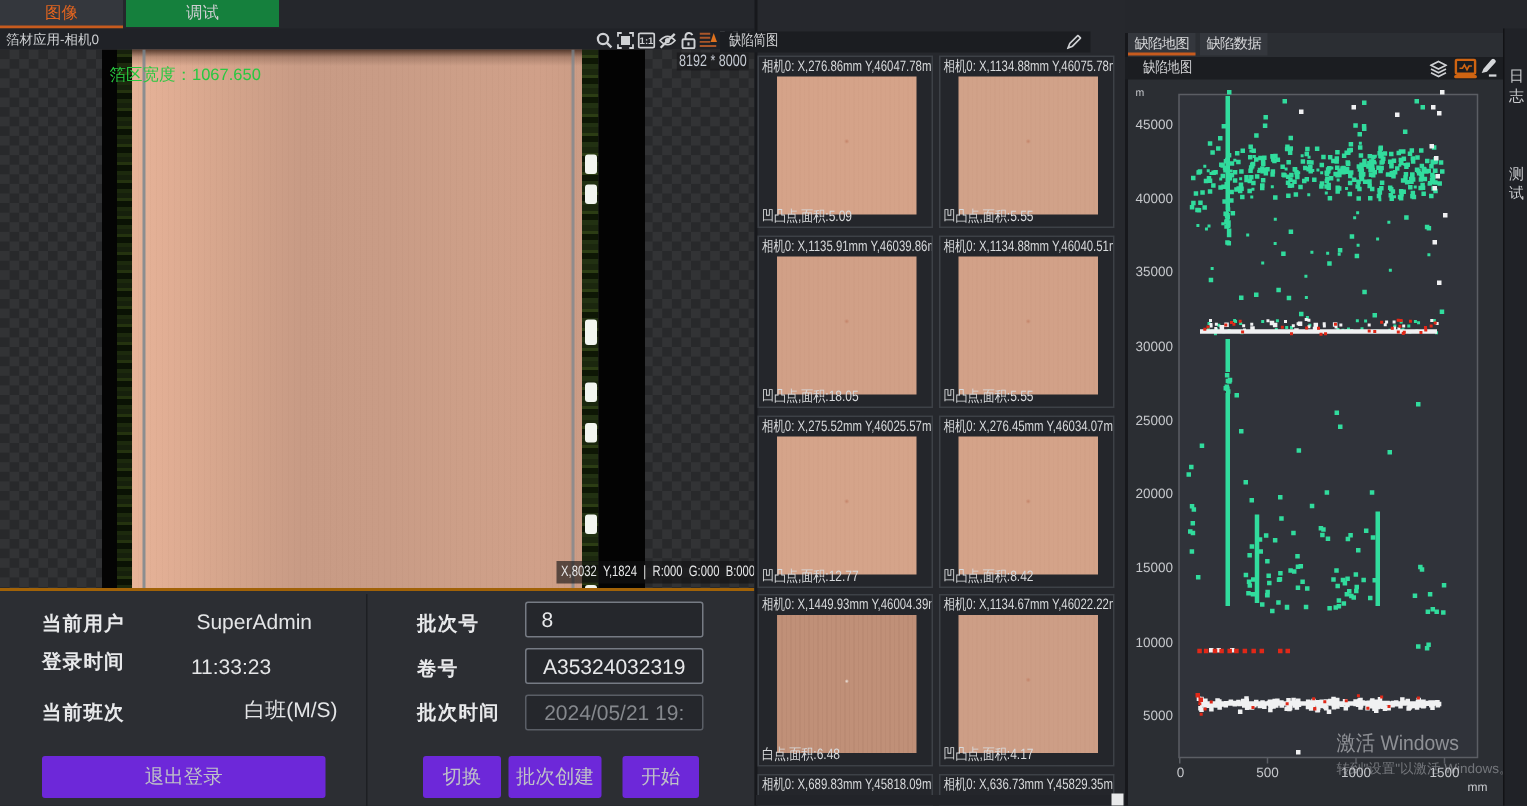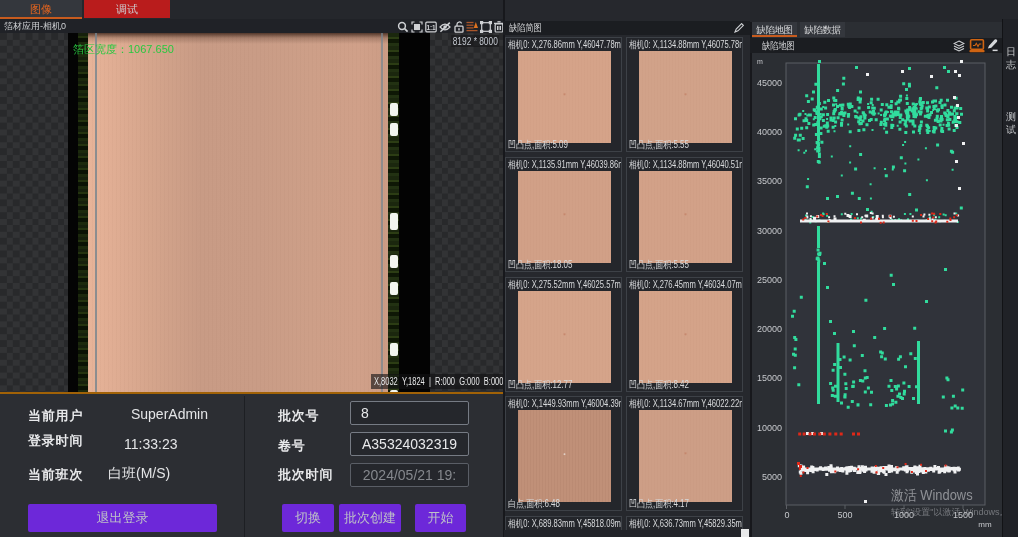--- a/index.html
+++ b/index.html
@@ -3,21 +3,21 @@
 <style>
 * {margin:0;padding:0;box-sizing:border-box}
 html,body {width:1018px;height:537px;overflow:hidden;background:#2b2d33;
   font-family:"Liberation Sans",sans-serif;}
 #root {position:absolute;left:0;top:0;width:1018px;height:537px;background:#25272c;}
 
 
 .tabbar {position:absolute;left:0;top:0;width:1018px;height:19px;background:#25272c;}
 .tab1 {position:absolute;left:0;top:0;width:82px;height:19px;background:#34373d;
   color:#e2641f;font-size:11px;text-align:center;line-height:18px;border-bottom:2px solid #c75b1e;}
-.tab2 {position:absolute;left:84px;top:0;width:86px;height:18px;background:#b91c1c;
+.tab2 {position:absolute;left:84px;top:0;width:102px;height:18px;background:#15803d;
   color:#cdced1;font-size:11px;text-align:center;line-height:18px;}
 
 
 .lbar {position:absolute;left:0;top:19px;width:503px;height:14px;background:#202227;
   color:#cfd1d4;font-size:9px;line-height:14px;padding-left:4px;}
 .tbi {position:absolute;top:20.5px;width:12px;height:12px;}
 .imgarea {position:absolute;left:0;top:33px;width:503px;height:359px;
   background-image:conic-gradient(#323335 25%,#28292b 25% 50%,#323335 50% 75%,#28292b 75%);
   background-size:12.8px 12.8px;overflow:hidden;}
 .blackL {position:absolute;left:68px;top:0;width:10px;height:359px;background:#040404;}
@@ -159,38 +159,38 @@
     <div class="blackR"></div>
     <div class="gtext">箔区宽度：1067.650</div>
     <div class="sizetext">8192 * 8000</div>
     <div class="statbar"><span>X,8032&nbsp;&nbsp;Y,1824&nbsp;&nbsp;|&nbsp;&nbsp;R:000&nbsp;&nbsp;G:000&nbsp;&nbsp;B:000</span></div>
   </div>
 
   <div class="bl">
     <div class="lab" style="left:28px;top:13px">当前用户</div>
     <div class="val" style="left:108px;top:12px;width:100px;text-align:right">SuperAdmin</div>
     <div class="lab" style="left:28px;top:38px">登录时间</div>
-    <div class="val" style="left:124px;top:42px;width:100px;">11:33:23</div>
+    <div class="val" style="left:104px;top:42px;width:100px;text-align:center">11:33:23</div>
     <div class="lab" style="left:28px;top:72px">当前班次</div>
-    <div class="val" style="left:108px;top:71px;width:100px;text-align:left">白班(M/S)</div>
+    <div class="val" style="left:125px;top:71px;width:100px;text-align:right">白班(M/S)</div>
     <div class="btn" style="left:28px;top:110px;width:189px;height:28px;line-height:28px">退出登录</div>
     <div class="divider"></div>
     <div class="lab" style="left:278px;top:13px">批次号</div>
     <div class="ibox" style="top:7px;padding-left:10px">8</div>
     <div class="lab" style="left:278px;top:43px">卷号</div>
     <div class="ibox" style="top:38px;text-align:center">A35324032319</div>
     <div class="lab" style="left:278px;top:72px">批次时间</div>
     <div class="ibox" style="top:69px;text-align:center;color:#85888d;border-color:#5a5e66">2024/05/21 19:</div>
     <div class="btn" style="left:282px;top:110px;width:52px;height:28px;line-height:28px">切换</div>
     <div class="btn" style="left:339px;top:110px;width:62px;height:28px;line-height:28px">批次创建</div>
     <div class="btn" style="left:415px;top:110px;width:51px;height:28px;line-height:28px">开始</div>
   </div>
 
   <div class="mid"></div>
-  <div class="phdr" style="left:503px;top:21px;width:247px;height:14px;padding-left:6px"><b>缺陷简图</b>
+  <div class="phdr" style="left:480px;top:21px;width:247px;height:14px;padding-left:6px"><b>缺陷简图</b>
     <svg style="position:absolute;right:6px;top:2px" width="10" height="10" viewBox="0 0 10 10">
         <path d="M1 9l1.2-3L7.6 0.6l1.8 1.8L4 7.8z" fill="none" stroke="#cfd1d4" stroke-width="1.1"></path>
       </svg>
   </div>
   <div class="cell" style="left:505px;top:37px;height:115px">
       <div class="chdr">相机0: X,276.86mm Y,46047.78mm</div>
       <div class="cimg" style="height:92px;background:#d5a389"></div>
       <div class="cftr">凹凸点,面积:5.09</div>
     </div>
 <div class="cell" style="left:626px;top:37px;height:115px">

